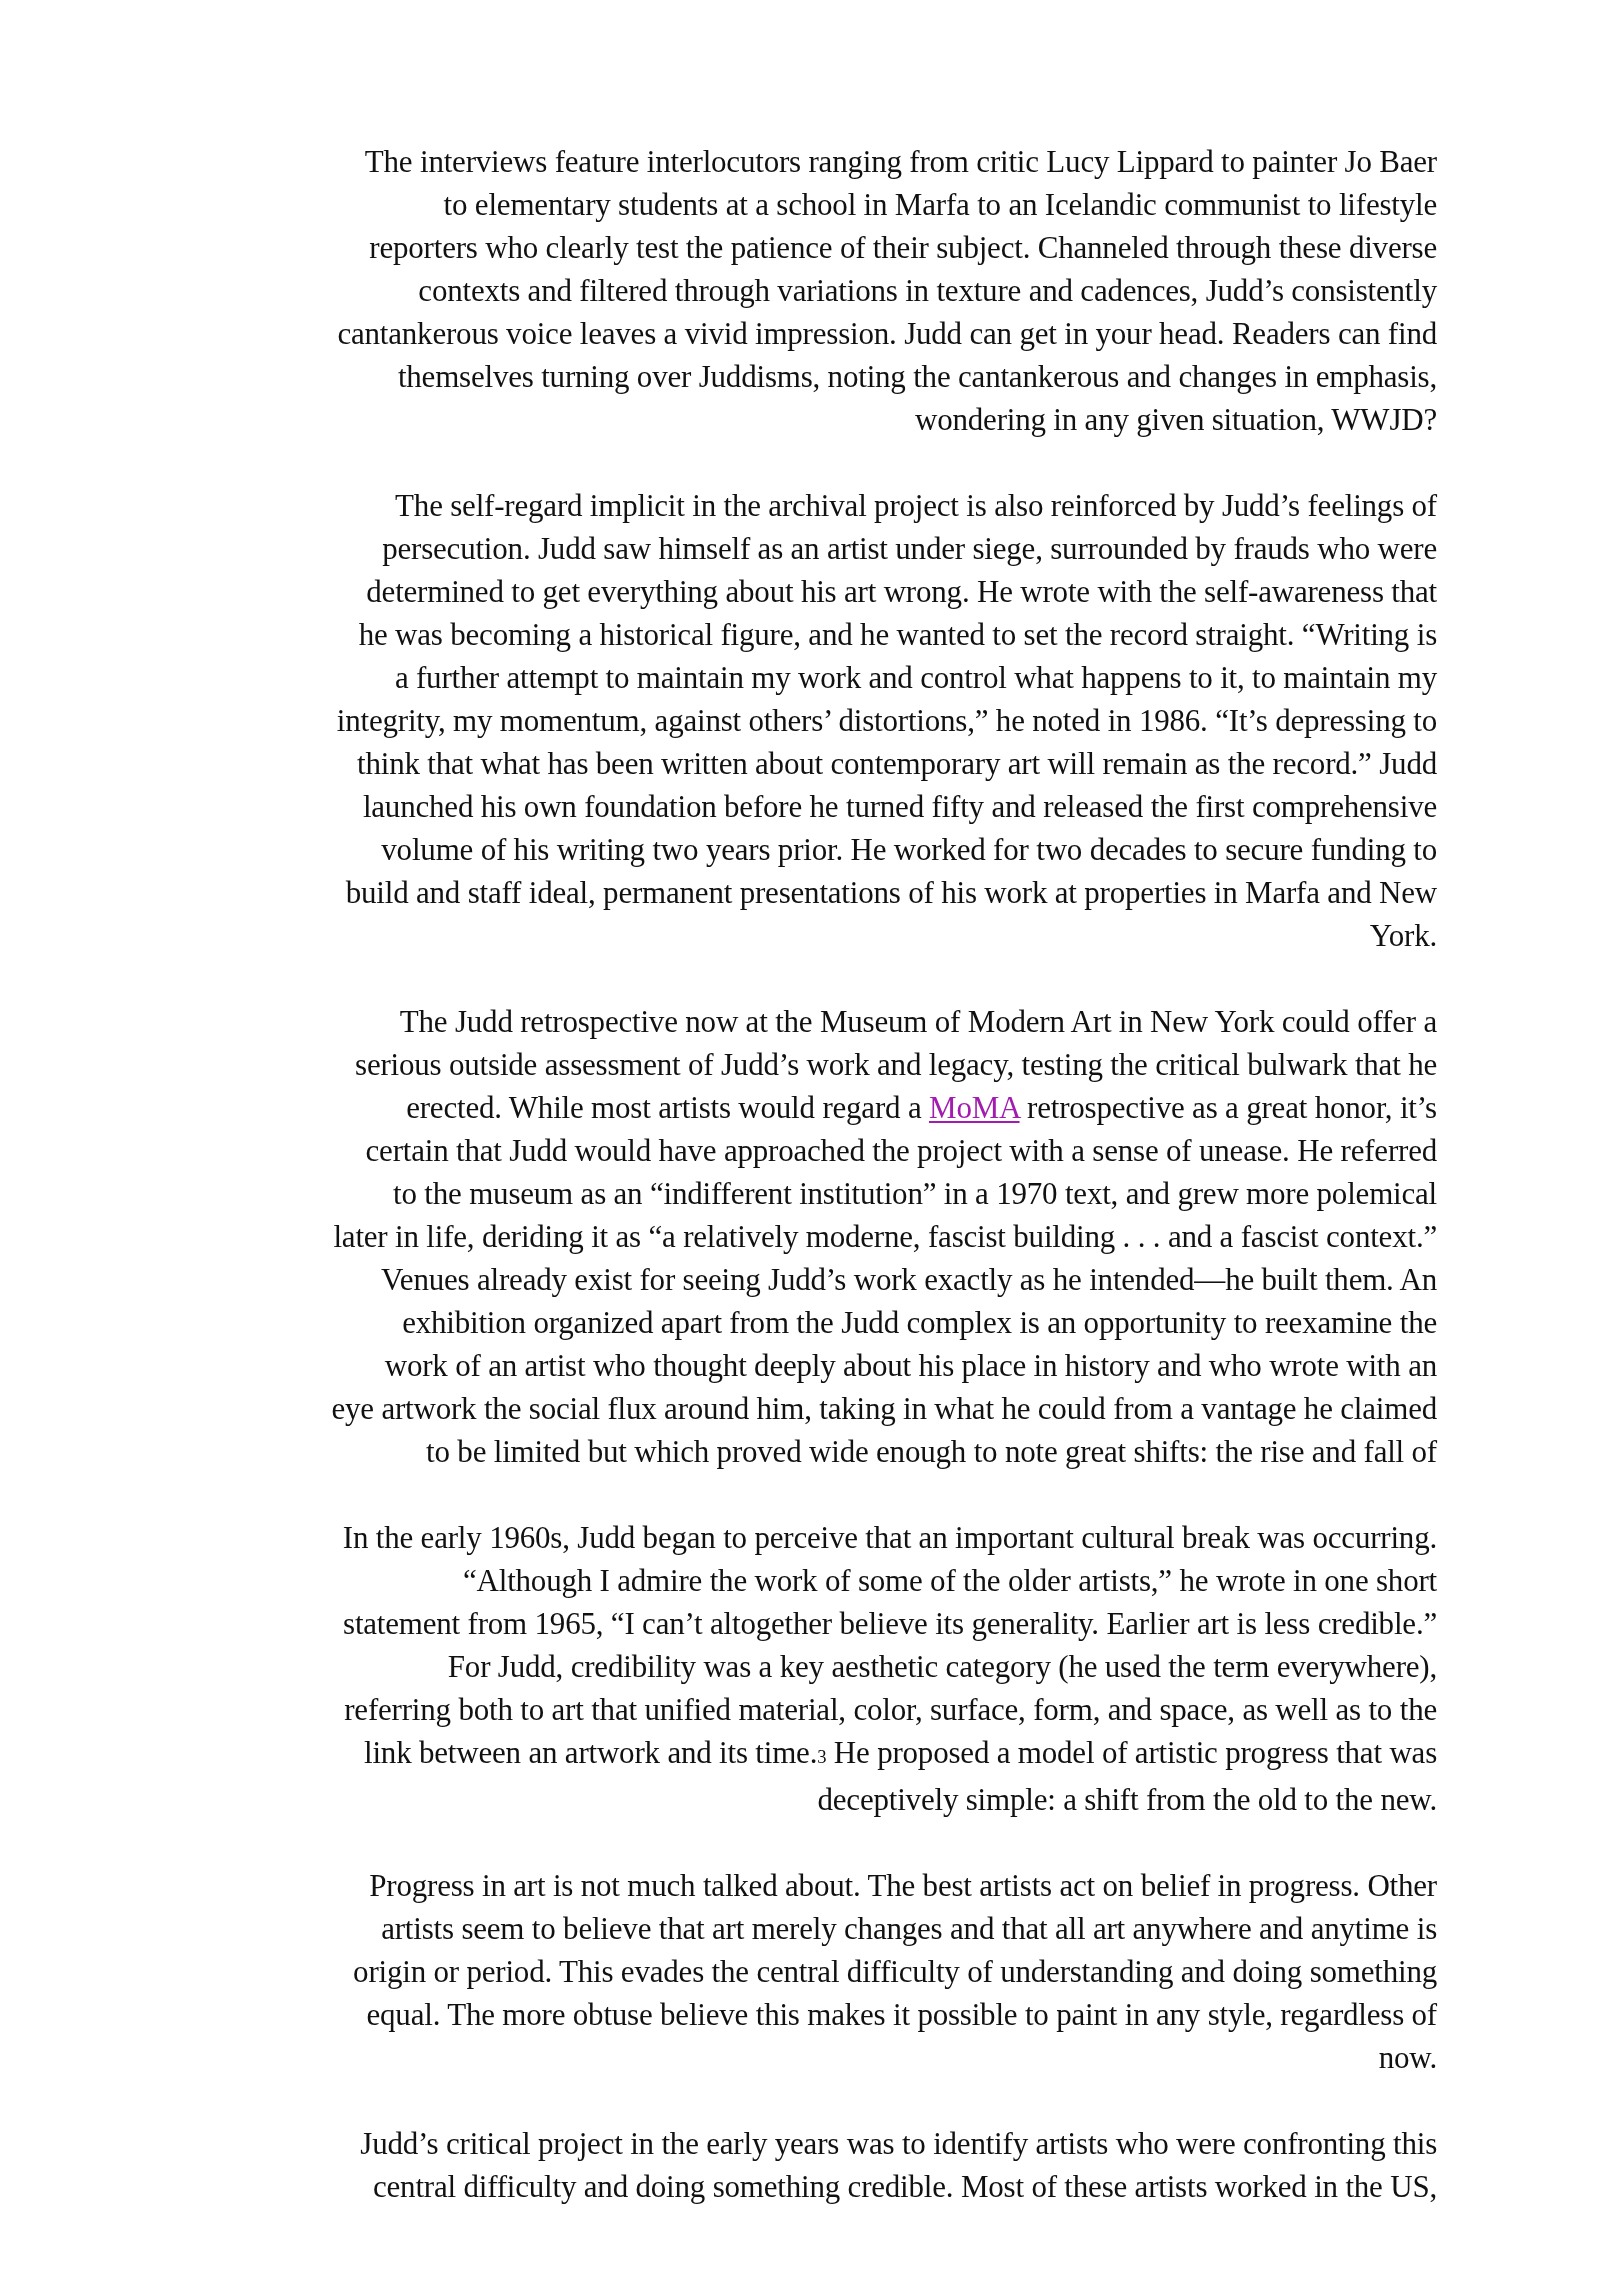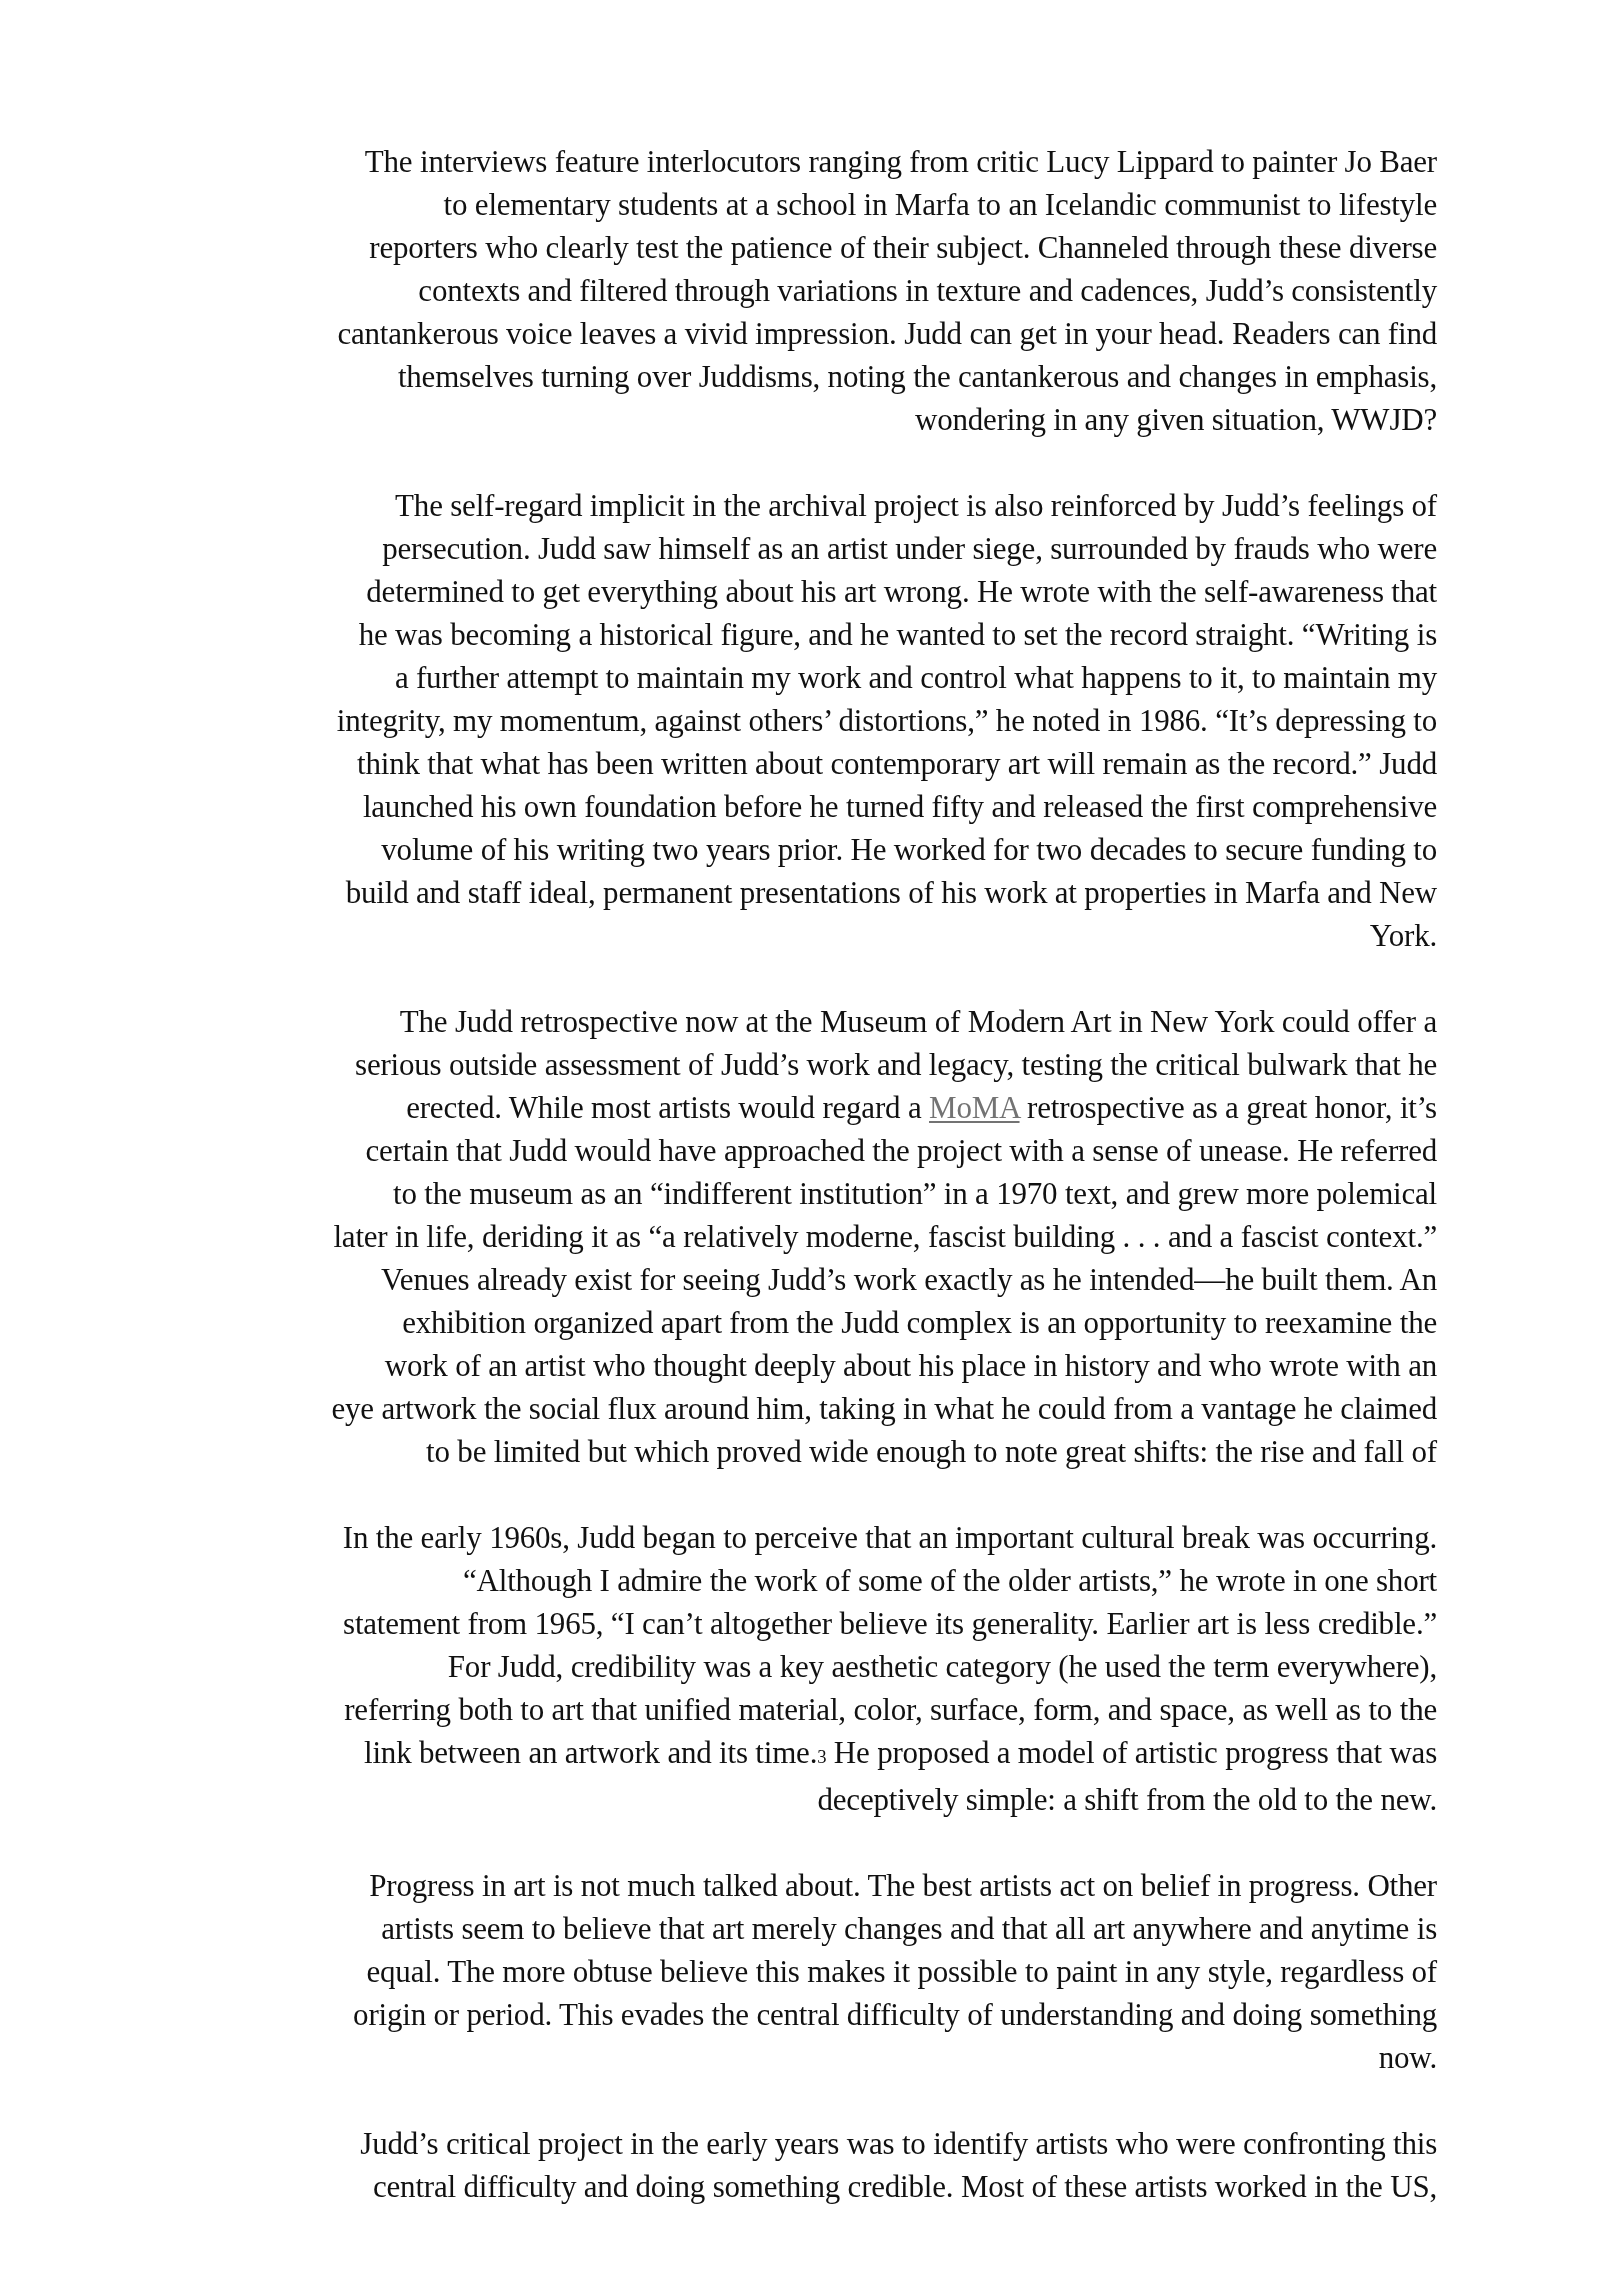--- a/index.html
+++ b/index.html
@@ -27,21 +27,21 @@
     .page p {
       margin: 0 0 43px 0;
       white-space: normal;
       text-align: right;
     }
     .page .line {
       display: block;
       white-space: nowrap;
     }
     a.inline-link {
-      color: #737373;
+      color: #a21caf;
       text-decoration: underline;
       text-decoration-thickness: 2px;
       text-underline-offset: 2.9px;
     }
     .fn {
       font-size: 18.6px;
       vertical-align: baseline;
     }
   </style>
 </head>
@@ -93,22 +93,22 @@
     <span class="line">statement from 1965, “I can’t altogether believe its generality. Earlier art is less credible.”</span>
     <span class="line">For Judd, credibility was a key aesthetic category (he used the term everywhere),</span>
     <span class="line">referring both to art that unified material, color, surface, form, and space, as well as to the</span>
     <span class="line"><span>link between an artwork and its time.</span><span class="fn">3</span><span> He proposed a model of artistic progress that was</span></span>
     <span class="line">deceptively simple: a shift from the old to the new.</span>
   </p>
 
   <p>
     <span class="line">Progress in art is not much talked about. The best artists act on belief in progress. Other</span>
     <span class="line">artists seem to believe that art merely changes and that all art anywhere and anytime is</span>
+    <span class="line">origin or period. This evades the central difficulty of understanding and doing something</span>
     <span class="line">equal. The more obtuse believe this makes it possible to paint in any style, regardless of</span>
-    <span class="line">origin or period. This evades the central difficulty of understanding and doing something</span>
     <span class="line">now.</span>
   </p>
 
   <p>
     <span class="line">Judd’s critical project in the early years was to identify artists who were confronting this</span>
     <span class="line">central difficulty and doing something credible. Most of these artists worked in the US,</span>
   </p>
 
 </div>
 

